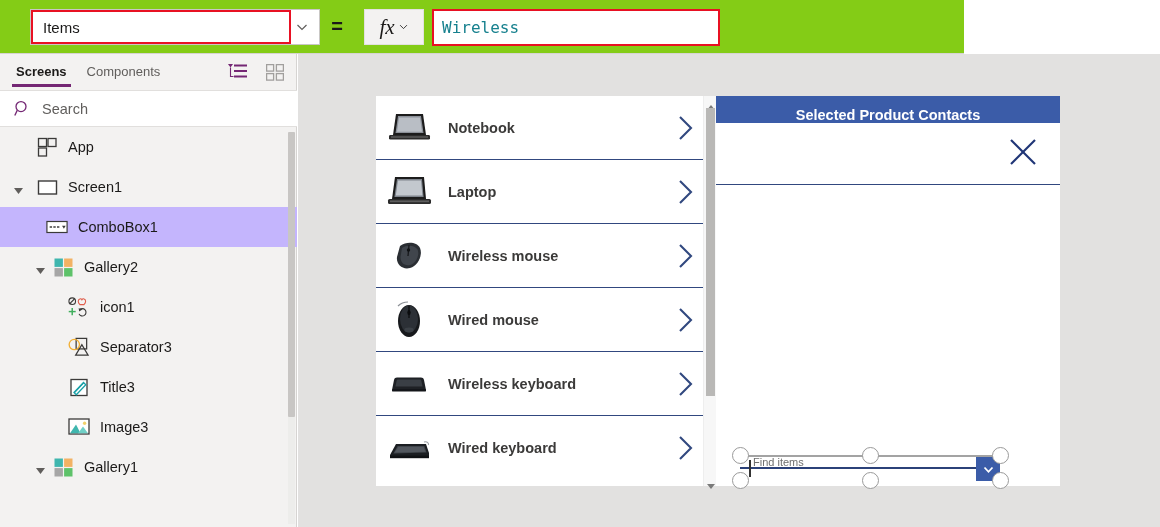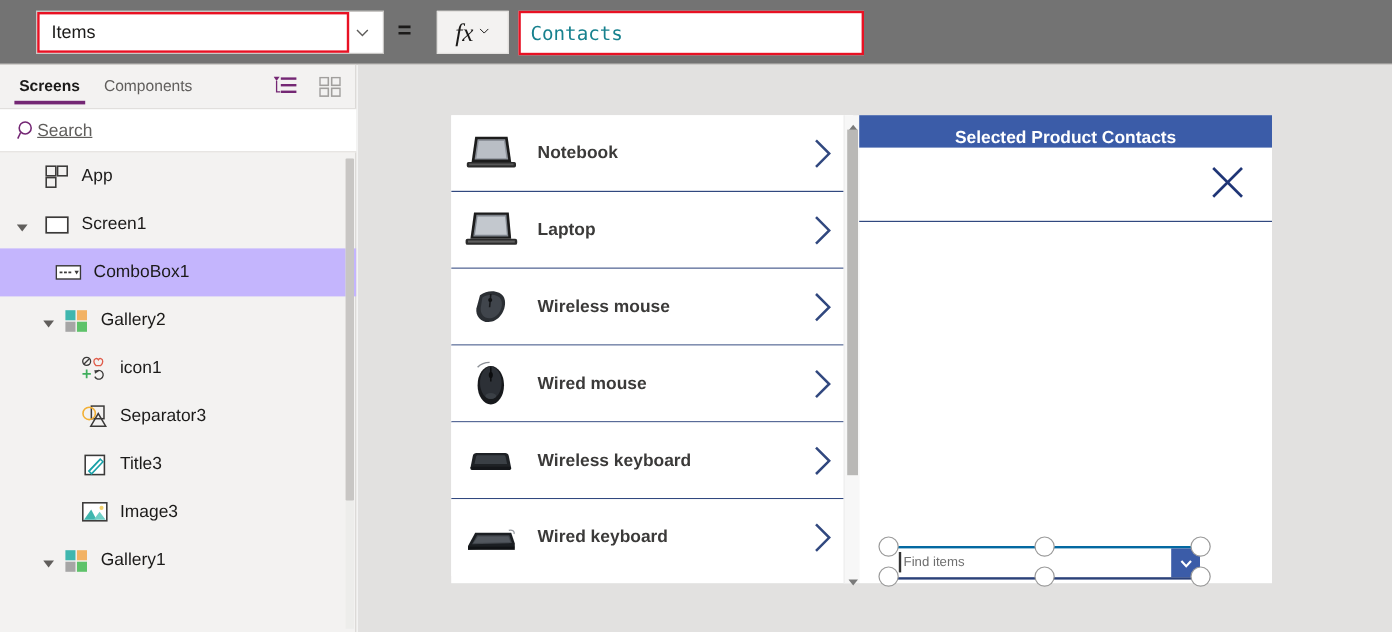--- a/index.html
+++ b/index.html
@@ -6,22 +6,22 @@
   html, body {
     width: 1160px; height: 527px;
     font-family: "Liberation Sans", sans-serif;
     background: #ffffff;
     overflow: hidden;
   }
 
   
   #formula-bar {
     position: absolute; left: 0; top: 0;
-    width: 1160px; height: 54px;
-    background: #737373;
+    width: 964px; height: 54px;
+    background: #84cc16;
     border-bottom: 1px solid #d6d4d2;
     display: flex; align-items: center;
   }
   #property-dropdown {
     position: absolute; left: 30px; top: 9px;
     width: 290px; height: 36px;
     background: #ffffff;
     border: 1px solid #c9c7c5;
     display: flex; align-items: center;
   }
@@ -108,21 +108,21 @@
   #search-box {
     position: absolute; left: 0px; top: 36px;
     width: 297px; height: 37px;
     background: #ffffff;
     border-top: 1px solid #e1dfdd;
     border-bottom: 1px solid #e1dfdd;
     display: flex; align-items: center;
   }
   #search-icon { margin-left: 14px; width: 17px; height: 17px; }
   #search-placeholder {
-    font-size: 14.5px; color: #605e5c; text-decoration: underline;
+    margin-left: 11px; font-size: 14.5px; color: #605e5c;
   }
 
   #tree-scroll {
     position: absolute; left: 0; top: 73px;
     width: 297px; height: 367px;
     overflow: hidden;
   }
   .tree-item {
     height: 40px; display: flex; align-items: center;
     cursor: pointer; position: relative;
@@ -229,23 +229,23 @@
     width: 30px; height: 30px; cursor: pointer;
   }
 
   
   #combobox-wrap {
     position: absolute; left: 432px; top: 390px;
     width: 280px; height: 46px;
   }
   #combobox {
     position: absolute; left: 10px; top: 11px;
-    width: 260px; height: 28px;
-    background: #ffffff;
-    border-top: 2px solid #0369a1;
+    width: 260px; height: 14px;
+    background: #ffffff;
+    border-top: 2px solid #a3a3a3;
     border-bottom: 2px solid #2b4179;
     display: flex; align-items: center;
   }
   #combobox-caret {
     position: absolute; left: 9px; top: 3px;
     width: 1.5px; height: 17px; background: #333333;
   }
   #combobox-placeholder {
     margin-left: 13px; font-size: 11px; color: #6f6f6f;
   }
@@ -293,21 +293,21 @@
   <div id="fx-button">
     <span id="fx-glyph">fx</span>
     <span>
       <svg width="11" height="11" viewBox="0 0 16 16">
         <polyline points="3,6 8,11 13,6" fill="none" stroke="#1b1a19" stroke-width="1.2"></polyline>
       </svg>
     </span>
   </div>
 
   <div id="formula-field">
-    <span id="formula-text">Contacts</span>
+    <span id="formula-text">Wireless</span>
   </div>
 </div>
 
 <div id="sidebar">
 
   <div id="sidebar-tabs">
     <div class="sb-tab active">
       <span>Screens</span>
     </div>
     <div class="sb-tab">

